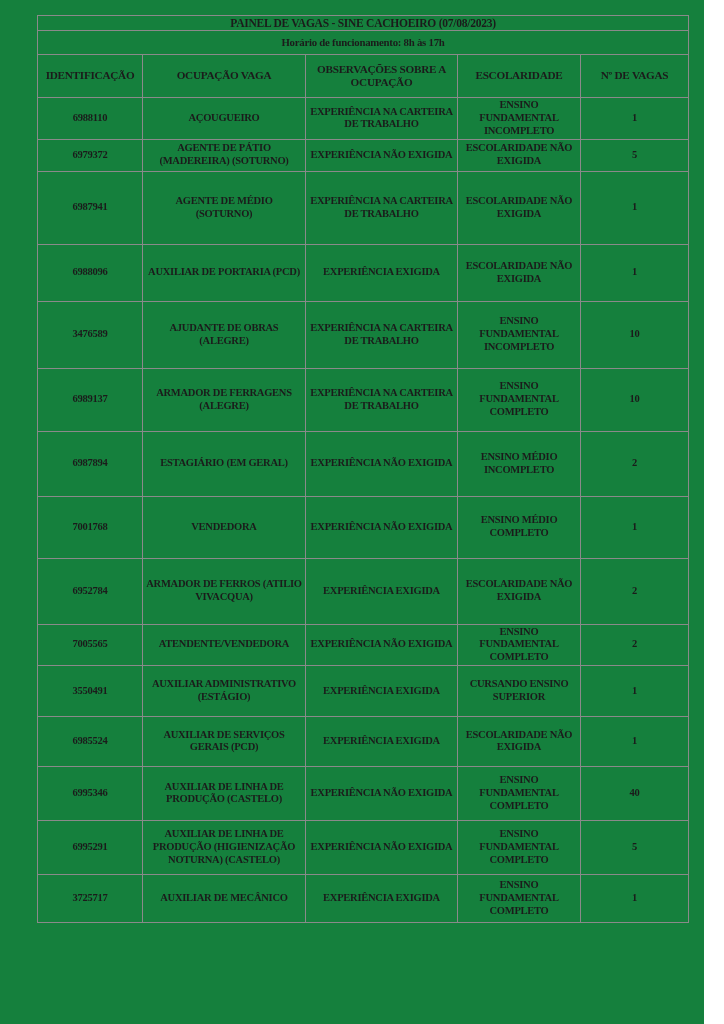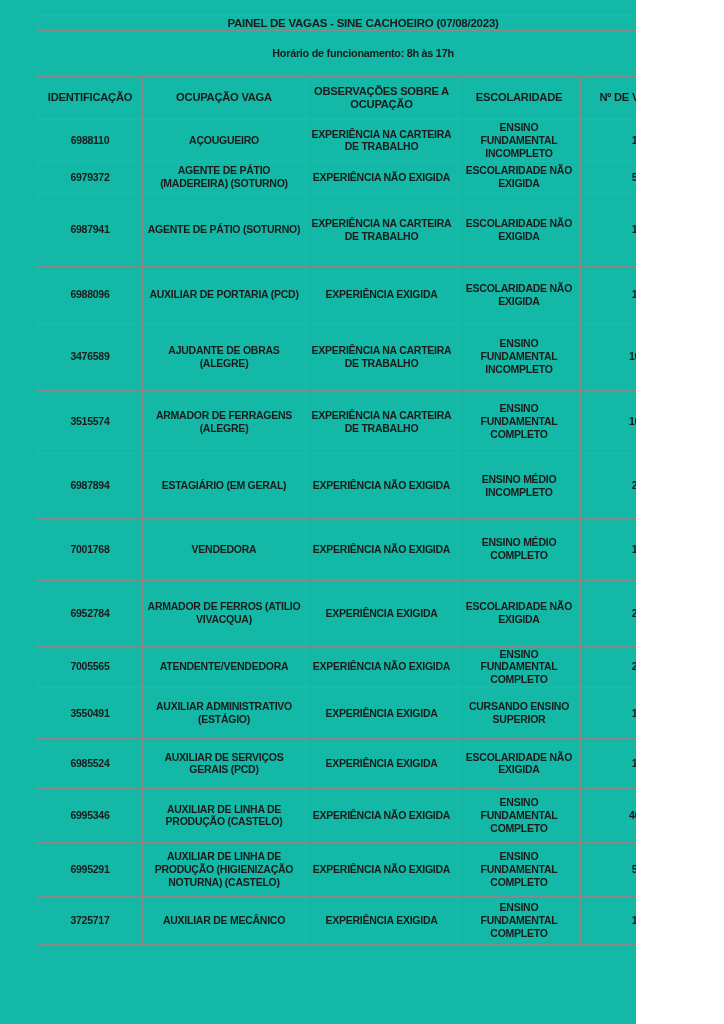--- a/index.html
+++ b/index.html
@@ -2,24 +2,24 @@
 <html><head>
 <meta charset="utf-8">
 <style>
   html, body {
     margin: 0;
     padding: 0;
     background: #ffffff;
   }
   .page {
     position: relative;
-    width: 636px;
+    width: 704px;
     height: 1024px;
-    background: #14b8a6;
-    font-family: Liberation Sans, sans-serif;
+    background: #15803d;
+    font-family: Liberation Serif, serif;
     overflow: hidden;
   }
   table.vagas {
     position: absolute;
     left: 37px;
     top: 15px;
     width: 651px;
     border-collapse: collapse;
     table-layout: fixed;
   }
@@ -30,21 +30,21 @@
     text-align: center;
     vertical-align: middle;
     font-size: 10.5px;
     line-height: 1.22;
     letter-spacing: -0.25px;
     padding: 1px 3px;
     overflow: hidden;
     word-wrap: break-word;
   }
   tr.title-row th   { font-size: 11.5px; height: 13px; padding: 0 2px; }
-  tr.subtitle-row th{ font-size: 10.8px; height: 12px; padding: 16px 2px; }
+  tr.subtitle-row th{ font-size: 10.8px; height: 12px; padding: 5px 2px; }
   tr.header-row th  { font-size: 11.2px; height: 40px; }
 
   
   tbody tr:nth-child(1)  td { height: 38px; }
   tbody tr:nth-child(2)  td { height: 29px; }
   tbody tr:nth-child(3)  td { height: 70px; }
   tbody tr:nth-child(4)  td { height: 54px; }
   tbody tr:nth-child(5)  td { height: 64px; }
   tbody tr:nth-child(6)  td { height: 60px; }
   tbody tr:nth-child(7)  td { height: 62px; }
@@ -96,41 +96,41 @@
         </tr>
         <tr>
           <td>6979372</td>
           <td>AGENTE DE PÁTIO (MADEREIRA) (SOTURNO)</td>
           <td>EXPERIÊNCIA NÃO EXIGIDA</td>
           <td>ESCOLARIDADE NÃO EXIGIDA</td>
           <td>5</td>
         </tr>
         <tr>
           <td>6987941</td>
-          <td>AGENTE DE PÁTIO (SOTURNO)</td>
+          <td>AGENTE DE MÉDIO (SOTURNO)</td>
           <td>EXPERIÊNCIA NA CARTEIRA DE TRABALHO</td>
           <td>ESCOLARIDADE NÃO EXIGIDA</td>
           <td>1</td>
         </tr>
         <tr>
           <td>6988096</td>
           <td>AUXILIAR DE PORTARIA (PCD)</td>
           <td>EXPERIÊNCIA EXIGIDA</td>
           <td>ESCOLARIDADE NÃO EXIGIDA</td>
           <td>1</td>
         </tr>
         <tr>
           <td>3476589</td>
           <td>AJUDANTE DE OBRAS (ALEGRE)</td>
           <td>EXPERIÊNCIA NA CARTEIRA DE TRABALHO</td>
           <td>ENSINO FUNDAMENTAL INCOMPLETO</td>
           <td>10</td>
         </tr>
         <tr>
-          <td>3515574</td>
+          <td>6989137</td>
           <td>ARMADOR DE FERRAGENS (ALEGRE)</td>
           <td>EXPERIÊNCIA NA CARTEIRA DE TRABALHO</td>
           <td>ENSINO FUNDAMENTAL COMPLETO</td>
           <td>10</td>
         </tr>
         <tr>
           <td>6987894</td>
           <td>ESTAGIÁRIO (EM GERAL)</td>
           <td>EXPERIÊNCIA NÃO EXIGIDA</td>
           <td>ENSINO MÉDIO INCOMPLETO</td>

